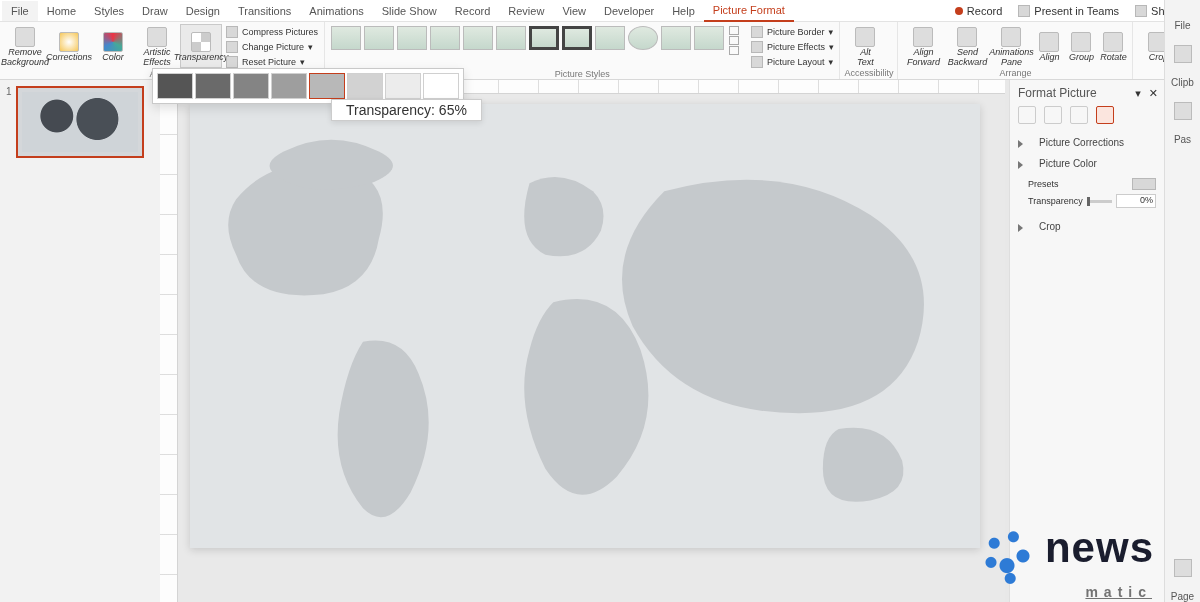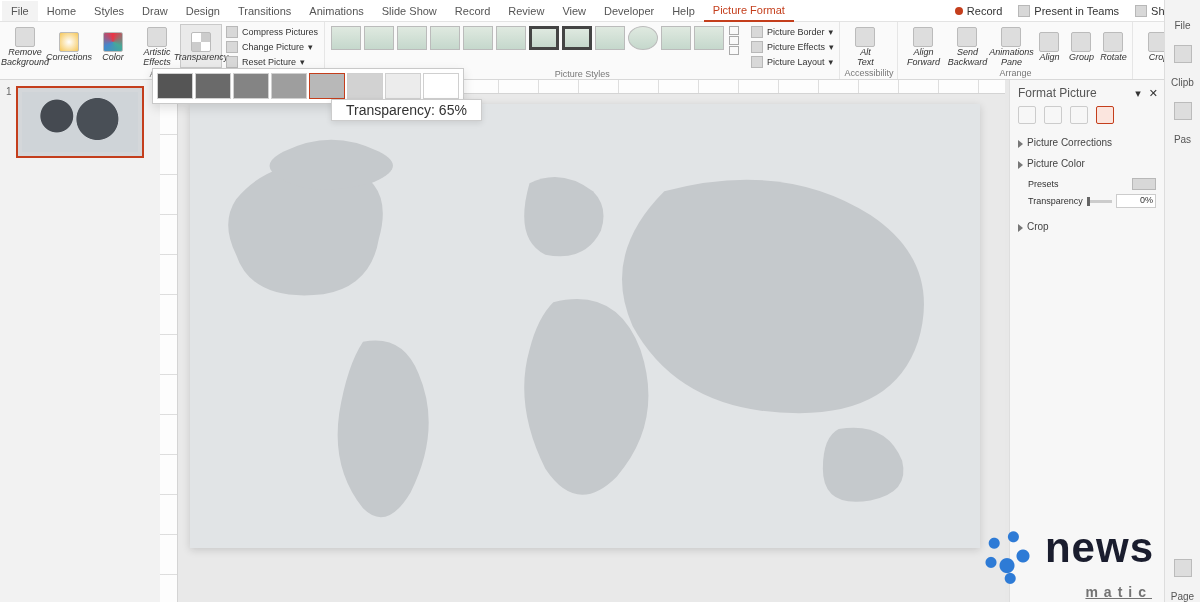--- a/index.html
+++ b/index.html
@@ -62,21 +62,21 @@
   .worldmap svg { width: 100%; height: 100%; }
 
   
   .fmtpane { position: absolute; right: 36px; top: 80px; width: 155px; bottom: 0; background: #f7f7f7; border-left: 1px solid #dedede; }
   .fmtpane-hd { display: flex; align-items: center; justify-content: space-between; padding: 6px 6px 4px 8px; }
   .fmtpane-hd .title { font-size: 12px; color: #555; }
   .fmtpane-hd .ctl { display: flex; gap: 8px; }
   .fmt-icons { display: flex; gap: 8px; padding: 2px 8px 8px 8px; }
   .fmt-ic { width: 18px; height: 18px; border: 1px solid #ccc; border-radius: 2px; cursor: pointer; }
   .fmt-ic.active { background: #fbe5de; border-color: #c43e1c; }
-  .fmt-section { padding: 5px 8px; font-size: 10px; color: #444; cursor: pointer; display: flex; gap: 4px; align-items: flex-end; }
+  .fmt-section { padding: 5px 8px; font-size: 10px; color: #444; cursor: pointer; display: flex; gap: 16px; align-items: flex-end; }
   .chev { width: 0; height: 0; border-top: 4px solid transparent; border-bottom: 4px solid transparent; border-left: 5px solid #777; }
   .chev.open { transform: rotate(90deg); }
   .fmt-body { padding: 2px 8px 6px 18px; }
   .fmt-row { display: flex; align-items: center; justify-content: space-between; font-size: 9px; padding: 2px 0; gap: 4px; }
   .fmt-row .field { width: 40px; height: 14px; border: 1px solid #ccc; background: #fff; text-align: right; padding-right: 2px; }
   .slider { flex: 1; height: 3px; background: #ccc; position: relative; }
   .slider::after { content: ""; position: absolute; left: 0; top: -3px; width: 3px; height: 9px; background: #666; }
 
   
   .rside { position: absolute; right: 0; top: 0; width: 36px; bottom: 0; background: #f3f3f3; border-left: 1px solid #ddd; display: flex; flex-direction: column; align-items: center; gap: 14px; padding-top: 20px; font-size: 10px; color: #555; }

